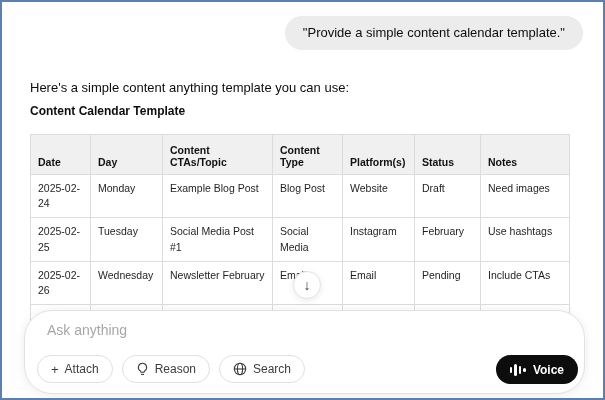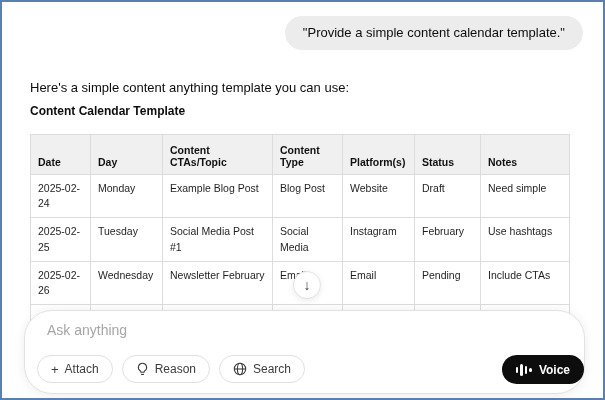--- a/index.html
+++ b/index.html
@@ -65,21 +65,21 @@
   .pill {
     display:flex; align-items:center; gap:6px;
     border:1px solid #e0e0e0; border-radius:999px;
     height:28px; padding:0 13px; background:#fff;
     font-size:12px; color:#3c3c3c; cursor:pointer; white-space:nowrap;
   }
   .pill .glyph { font-size:13px; color:#3c3c3c; line-height:1; }
   .pill svg { display:block; }
 
   .voice-btn {
-    position:absolute; right:0; bottom:9px;
+    position:absolute; right:6px; bottom:9px;
     display:flex; align-items:center; gap:7px;
     background:#0d0d0d; color:#fff; border-radius:999px;
     height:29px; padding:0 14px; font-size:12px; font-weight:bold;
     cursor:pointer;
   }
   .wave { display:flex; align-items:center; gap:2px; }
   .wave span { display:block; width:2.5px; background:#fff; border-radius:2px; }
   .wave .b1 { height:6px; } .wave .b2 { height:12px; }
   .wave .b3 { height:8px; } .wave .b4 { height:4px; }
 </style>
@@ -116,21 +116,21 @@
         </tr>
       </thead>
       <tbody>
         <tr>
           <td>2025-02-24</td>
           <td>Monday</td>
           <td>Example Blog Post</td>
           <td>Blog Post</td>
           <td>Website</td>
           <td>Draft</td>
-          <td>Need simple</td>
+          <td>Need images</td>
         </tr>
         <tr>
           <td>2025-02-25</td>
           <td>Tuesday</td>
           <td>Social Media Post #1</td>
           <td>Social Media</td>
           <td>Instagram</td>
           <td>February</td>
           <td>Use hashtags</td>
         </tr>

